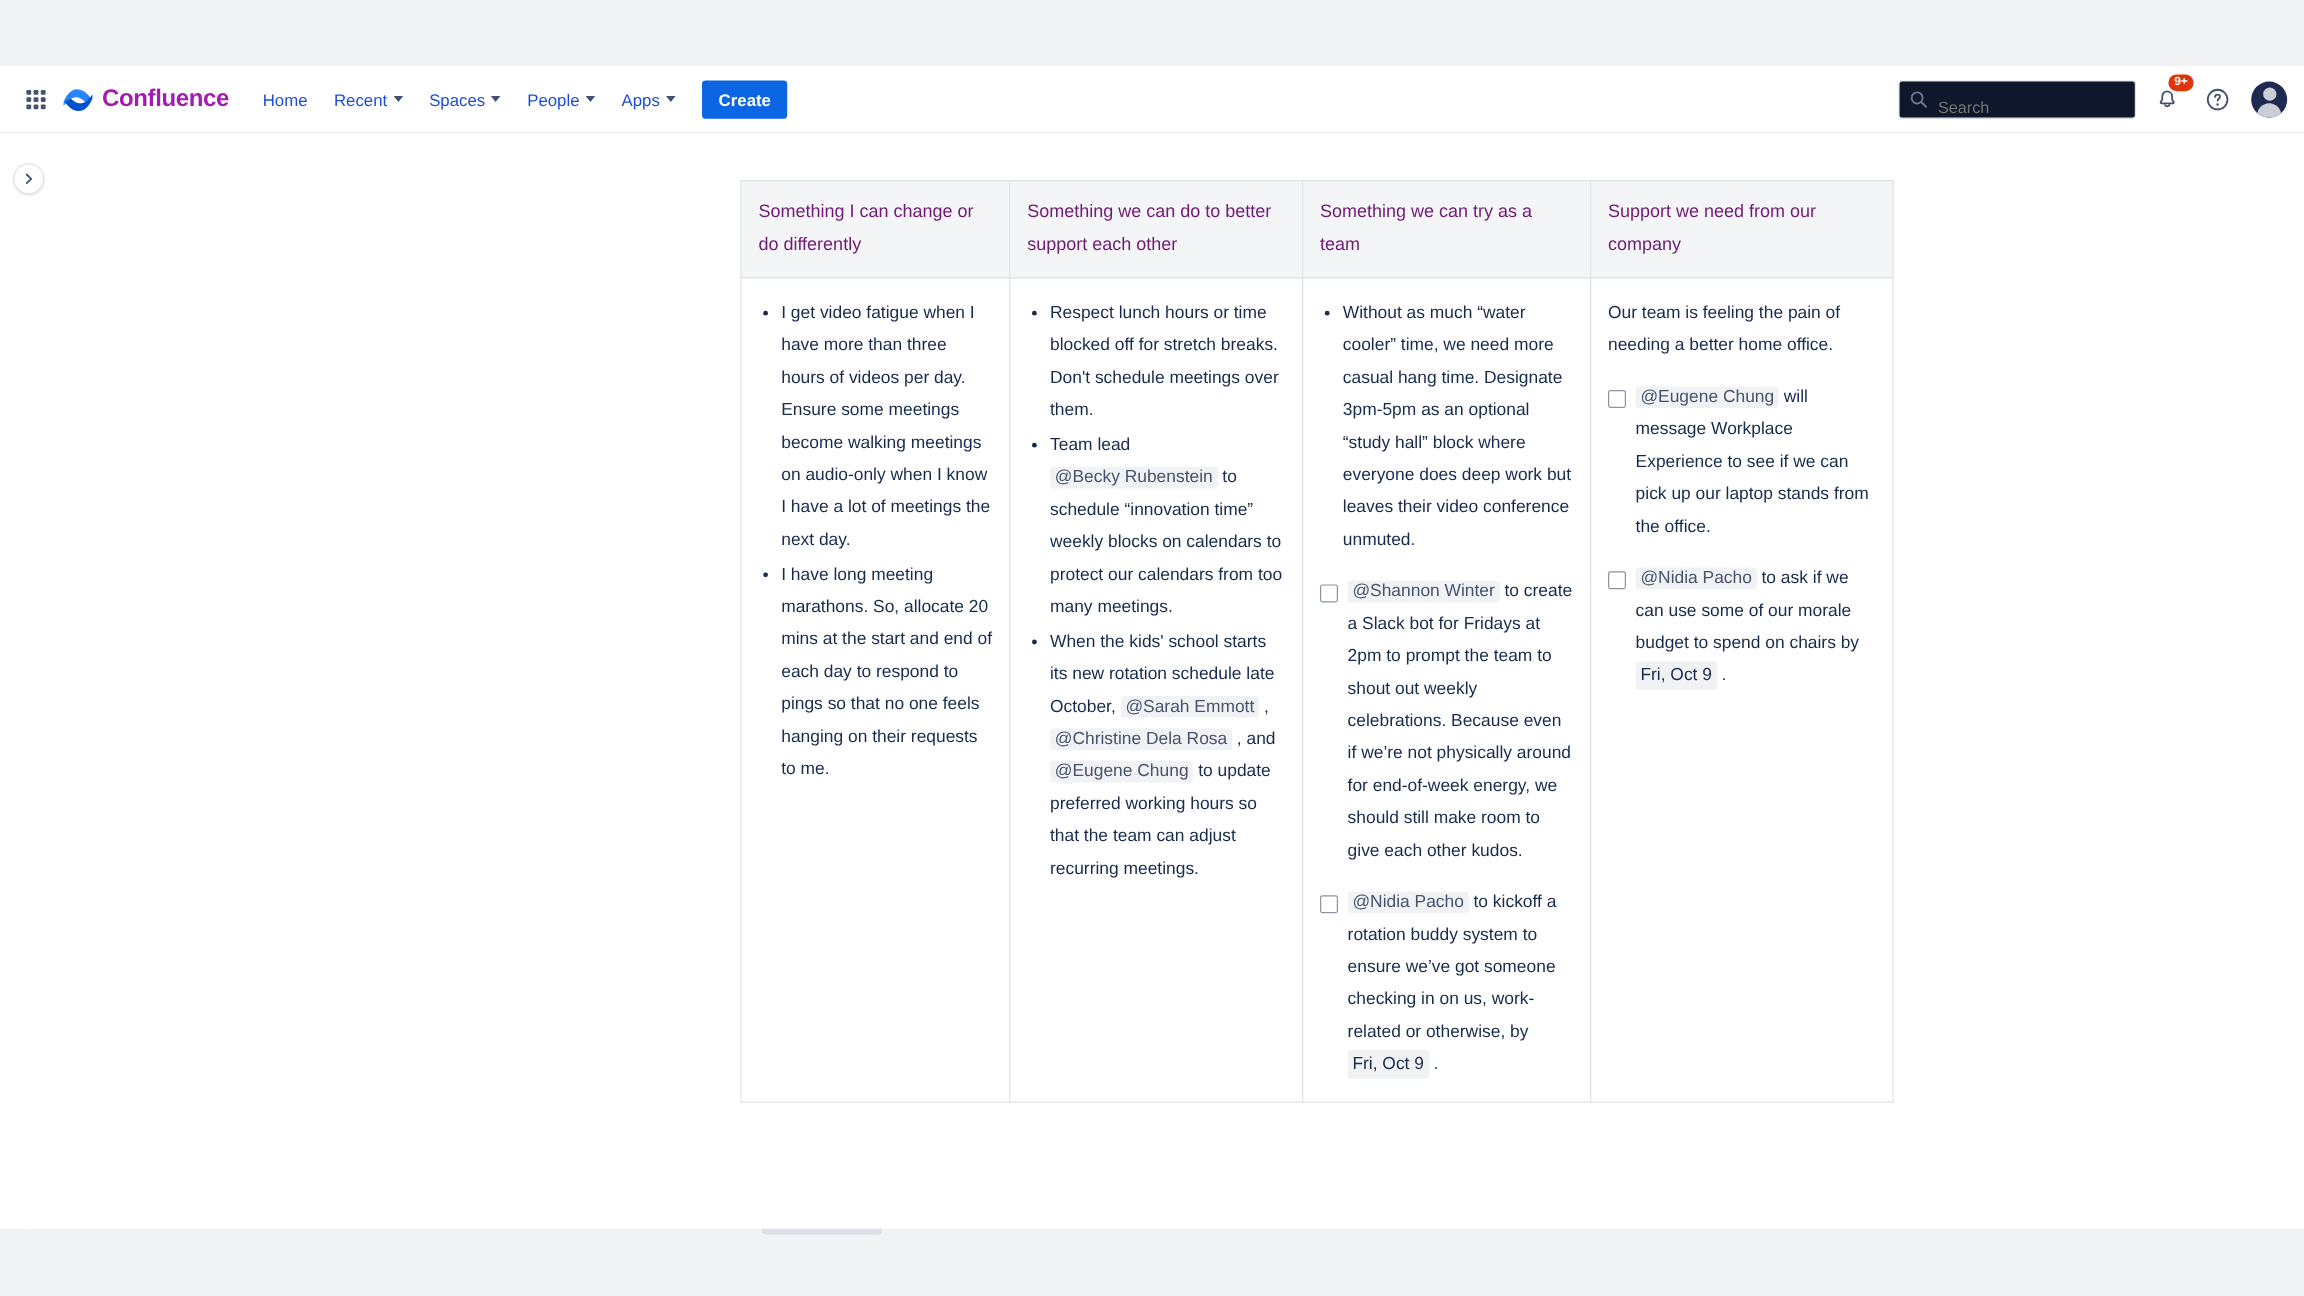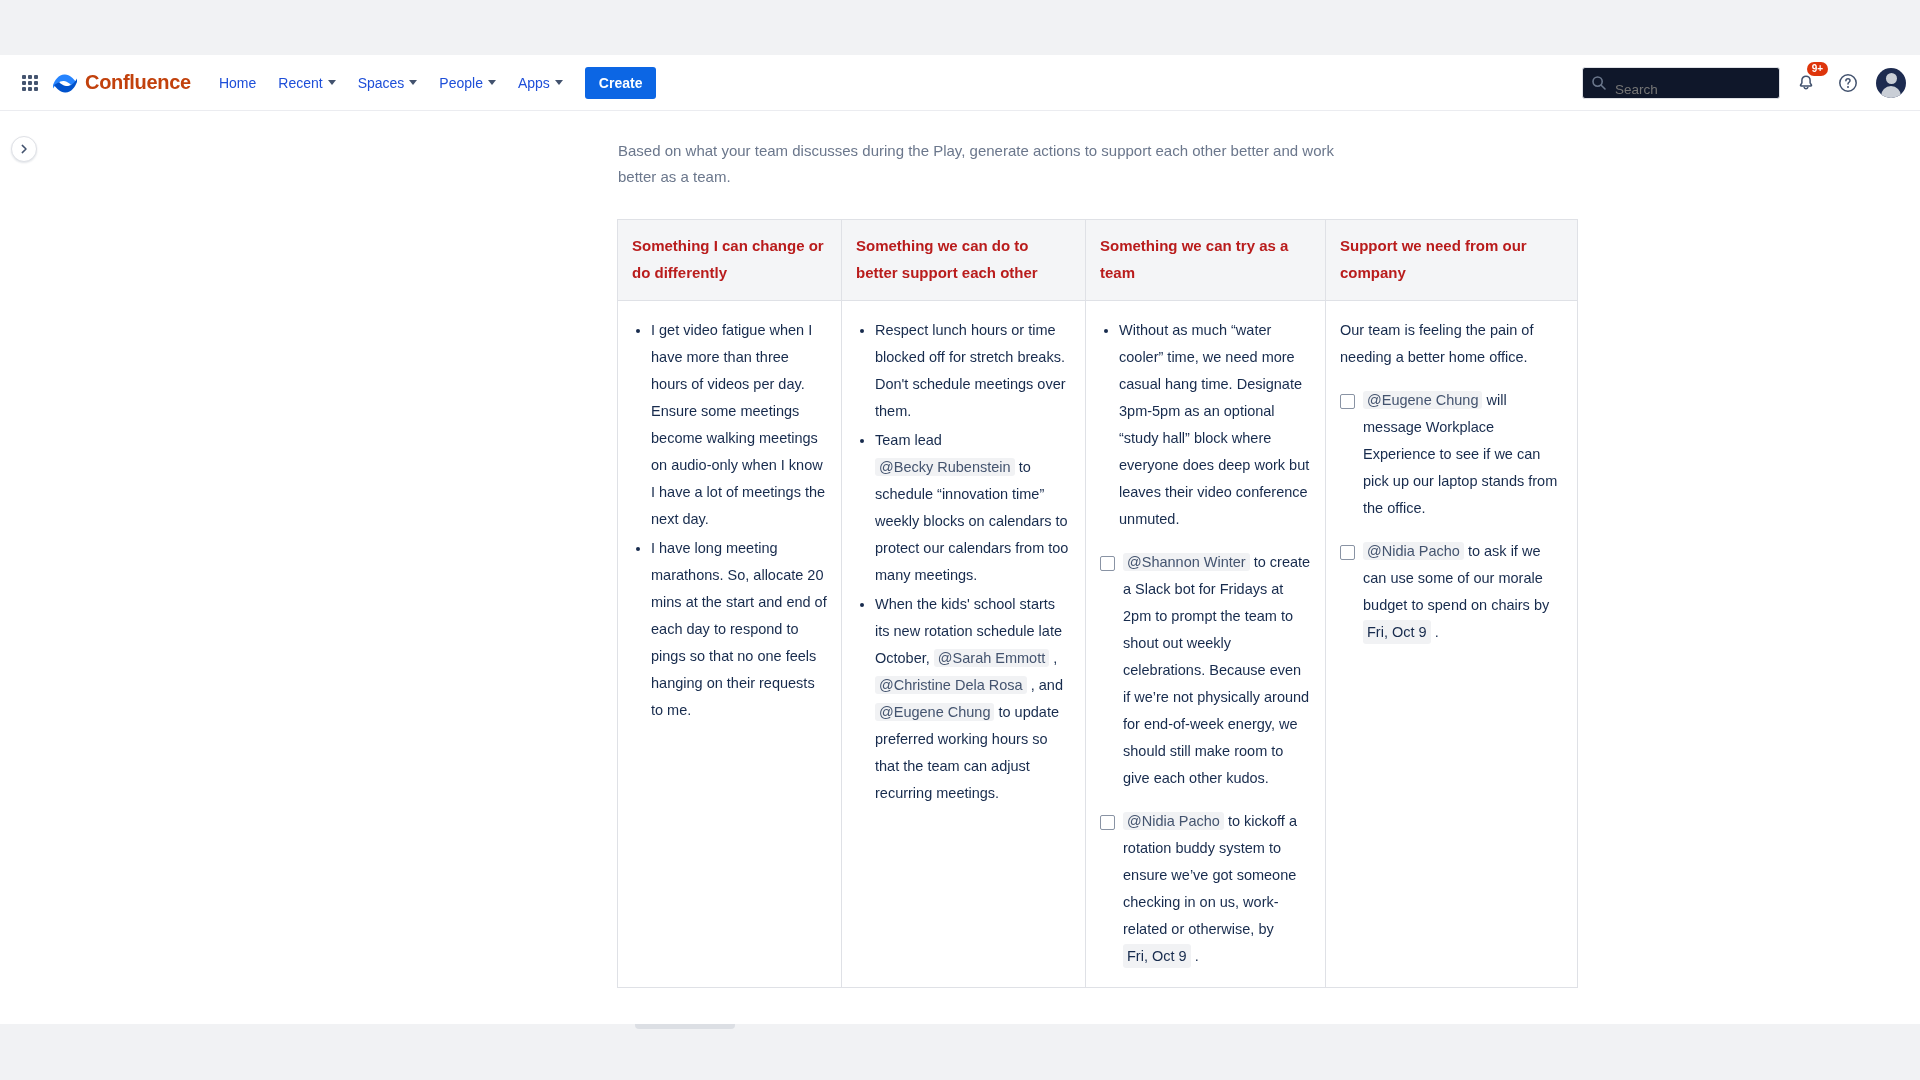--- a/index.html
+++ b/index.html
@@ -64,21 +64,21 @@
     cursor: pointer;
   }
   .brand-logo {
     width: 26px; height: 24px;
     position: relative;
     margin-right: 7px;
   }
   .brand-name {
     font-size: 20px;
     font-weight: bold;
-    color: #c2410c;
+    color: #a21caf;
     letter-spacing: -0.3px;
   }
   .nav-item {
     position: relative;
     display: flex;
     align-items: center;
     height: 32px;
     padding: 0 10px;
     margin-right: 2px;
     border-radius: 3px;
@@ -251,22 +251,22 @@
   table.actions th, table.actions td {
     border: 1px solid #dfe1e6;
     vertical-align: top;
     padding: 12px 14px 14px 14px;
   }
   table.actions th {
     background: #f4f5f7;
     text-align: left;
     font-size: 15px;
     line-height: 27px;
-    color: #b91c1c;
-    font-weight: bold;
+    color: #701a75;
+    font-weight: normal;
     height: 48px;
   }
   table.actions td {
     font-size: 14.5px;
     line-height: 27px;
     color: #172b4d;
     height: 660px;
   }
   ul.cell-list {
     margin: 4px 0 0 0;
@@ -417,21 +417,20 @@
   <div class="left-rail"></div>
   <div class="rail-expand">
     <svg width="10" height="10" viewBox="0 0 10 10">
       <path d="M3.3 1.4L7 5l-3.7 3.6" fill="none" stroke="#42526e" stroke-width="1.5" stroke-linecap="round" stroke-linejoin="round"></path>
     </svg>
   </div>
 
   <div class="content">
     <div class="page-body">
 
-      <p class="intro">Based on what your team discusses during the Play, generate actions to support each other better and work better as a team.</p>
 
       <table class="actions">
         <colgroup>
           <col style="width:224px">
           <col style="width:244px">
           <col style="width:240px">
           <col style="width:252px">
         </colgroup>
         <thead>
           <tr>

